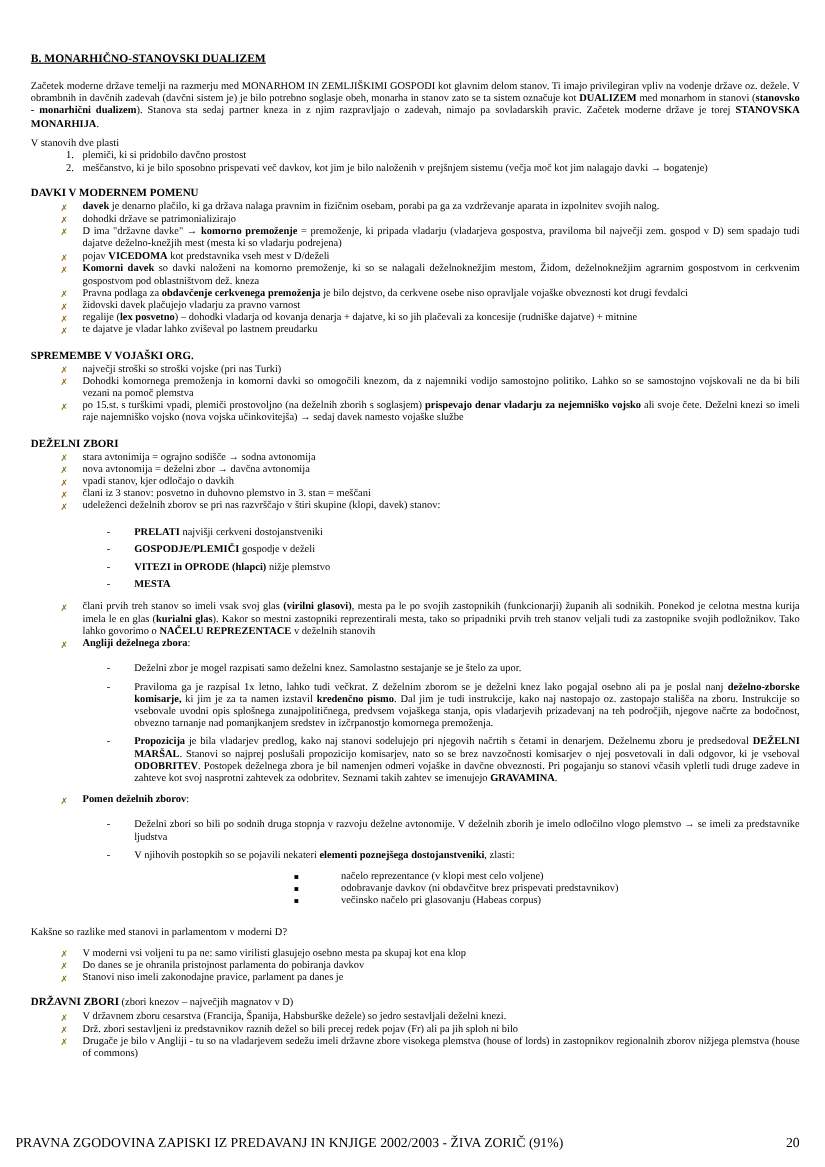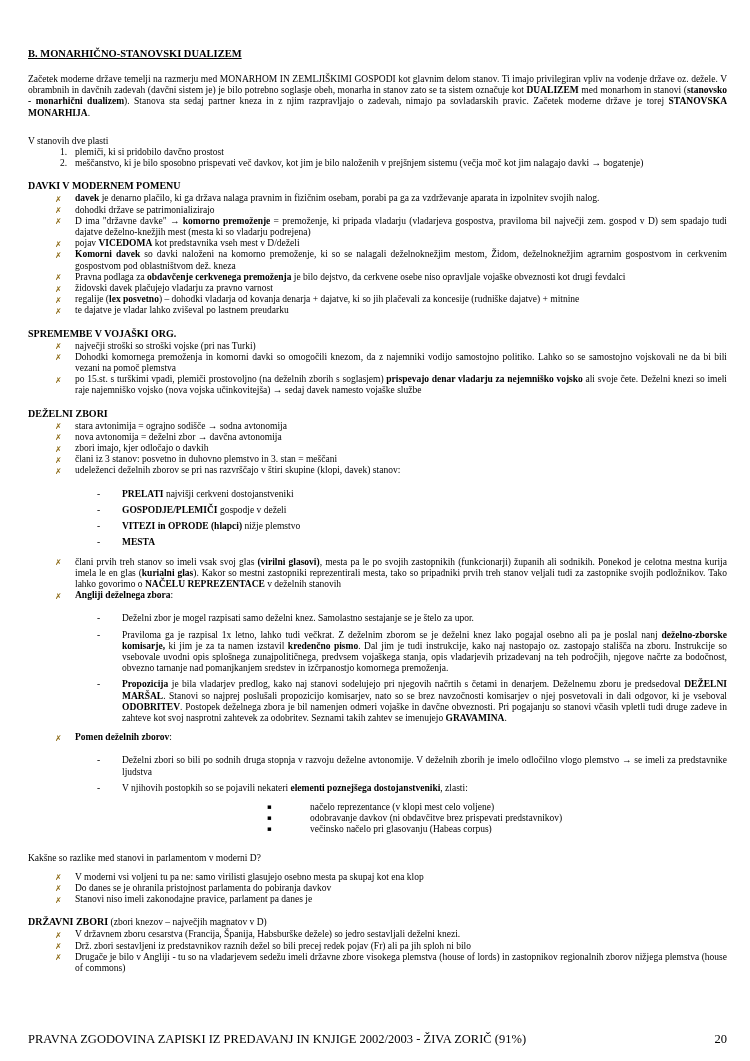--- a/index.html
+++ b/index.html
@@ -29,21 +29,21 @@
   .heading {
     font-weight: bold;
     font-size: 10px;
     margin-top: 11px;
     margin-bottom: 1px;
     line-height: 12px;
   }
   .heading .r { font-weight: normal; font-size: 9.5px; margin-top: 44px; }
   .para { line-height: 11.2px; }
   .para.justify { text-align: justify; }
-  .para + .para { margin-top: 17px; }
+  .para + .para { margin-top: 7px; }
   .sqlist + .para { margin-top: 17px; margin-bottom: 7px; }
   .numlist { line-height: 11.2px; }
   .num-item { position: relative; padding-left: 47px; }
   .num-marker { position: absolute; left: 32px; top: 0; }
   .xlist { line-height: 11.2px; }
   .x-item { position: relative; padding-left: 47px; }
   .x-text { text-align: justify; display: block; }
   .x-marker {
     position: absolute; left: 27px; top: 0.5px;
     font-family: "DejaVu Sans", sans-serif;
@@ -58,21 +58,21 @@
   .dash-marker { position: absolute; left: 69px; top: 0; }
   .sqlist { line-height: 11.2px; margin-top: 1px; }
   .sq-item { position: relative; padding-left: 282px; }
   .sq-marker {
     position: absolute; left: 239px; top: 0;
     font-family: "DejaVu Sans", sans-serif;
     font-size: 7px;
   }
   .footer {
     position: absolute;
-    left: 28px; right: 23px; top: 1032px;
+    left: 14px; right: 23px; top: 1032px;
     display: flex; justify-content: space-between;
     font-size: 12.5px;
     line-height: 15px;
   }
 </style>
 </head>
 <body>
 
 <div class="page">
   <div>
@@ -142,21 +142,21 @@
         <div class="x-item">
           <span class="x-marker">✗</span>
           <span class="x-text"><span class="r">stara avtonimija = ograjno sodišče → sodna avtonomija</span></span>
         </div>
         <div class="x-item">
           <span class="x-marker">✗</span>
           <span class="x-text"><span class="r">nova avtonomija = deželni zbor → davčna avtonomija</span></span>
         </div>
         <div class="x-item">
           <span class="x-marker">✗</span>
-          <span class="x-text"><span class="r">zbori imajo, kjer odločajo o davkih</span></span>
+          <span class="x-text"><span class="r">vpadi stanov, kjer odločajo o davkih</span></span>
         </div>
         <div class="x-item">
           <span class="x-marker">✗</span>
           <span class="x-text"><span class="r">člani iz 3 stanov: posvetno in duhovno plemstvo in 3. stan = meščani</span></span>
         </div>
         <div class="x-item">
           <span class="x-marker">✗</span>
           <span class="x-text"><span class="r">udeleženci deželnih zborov se pri nas razvrščajo v štiri skupine (klopi, davek) stanov:</span></span>
         </div>
       </div>

